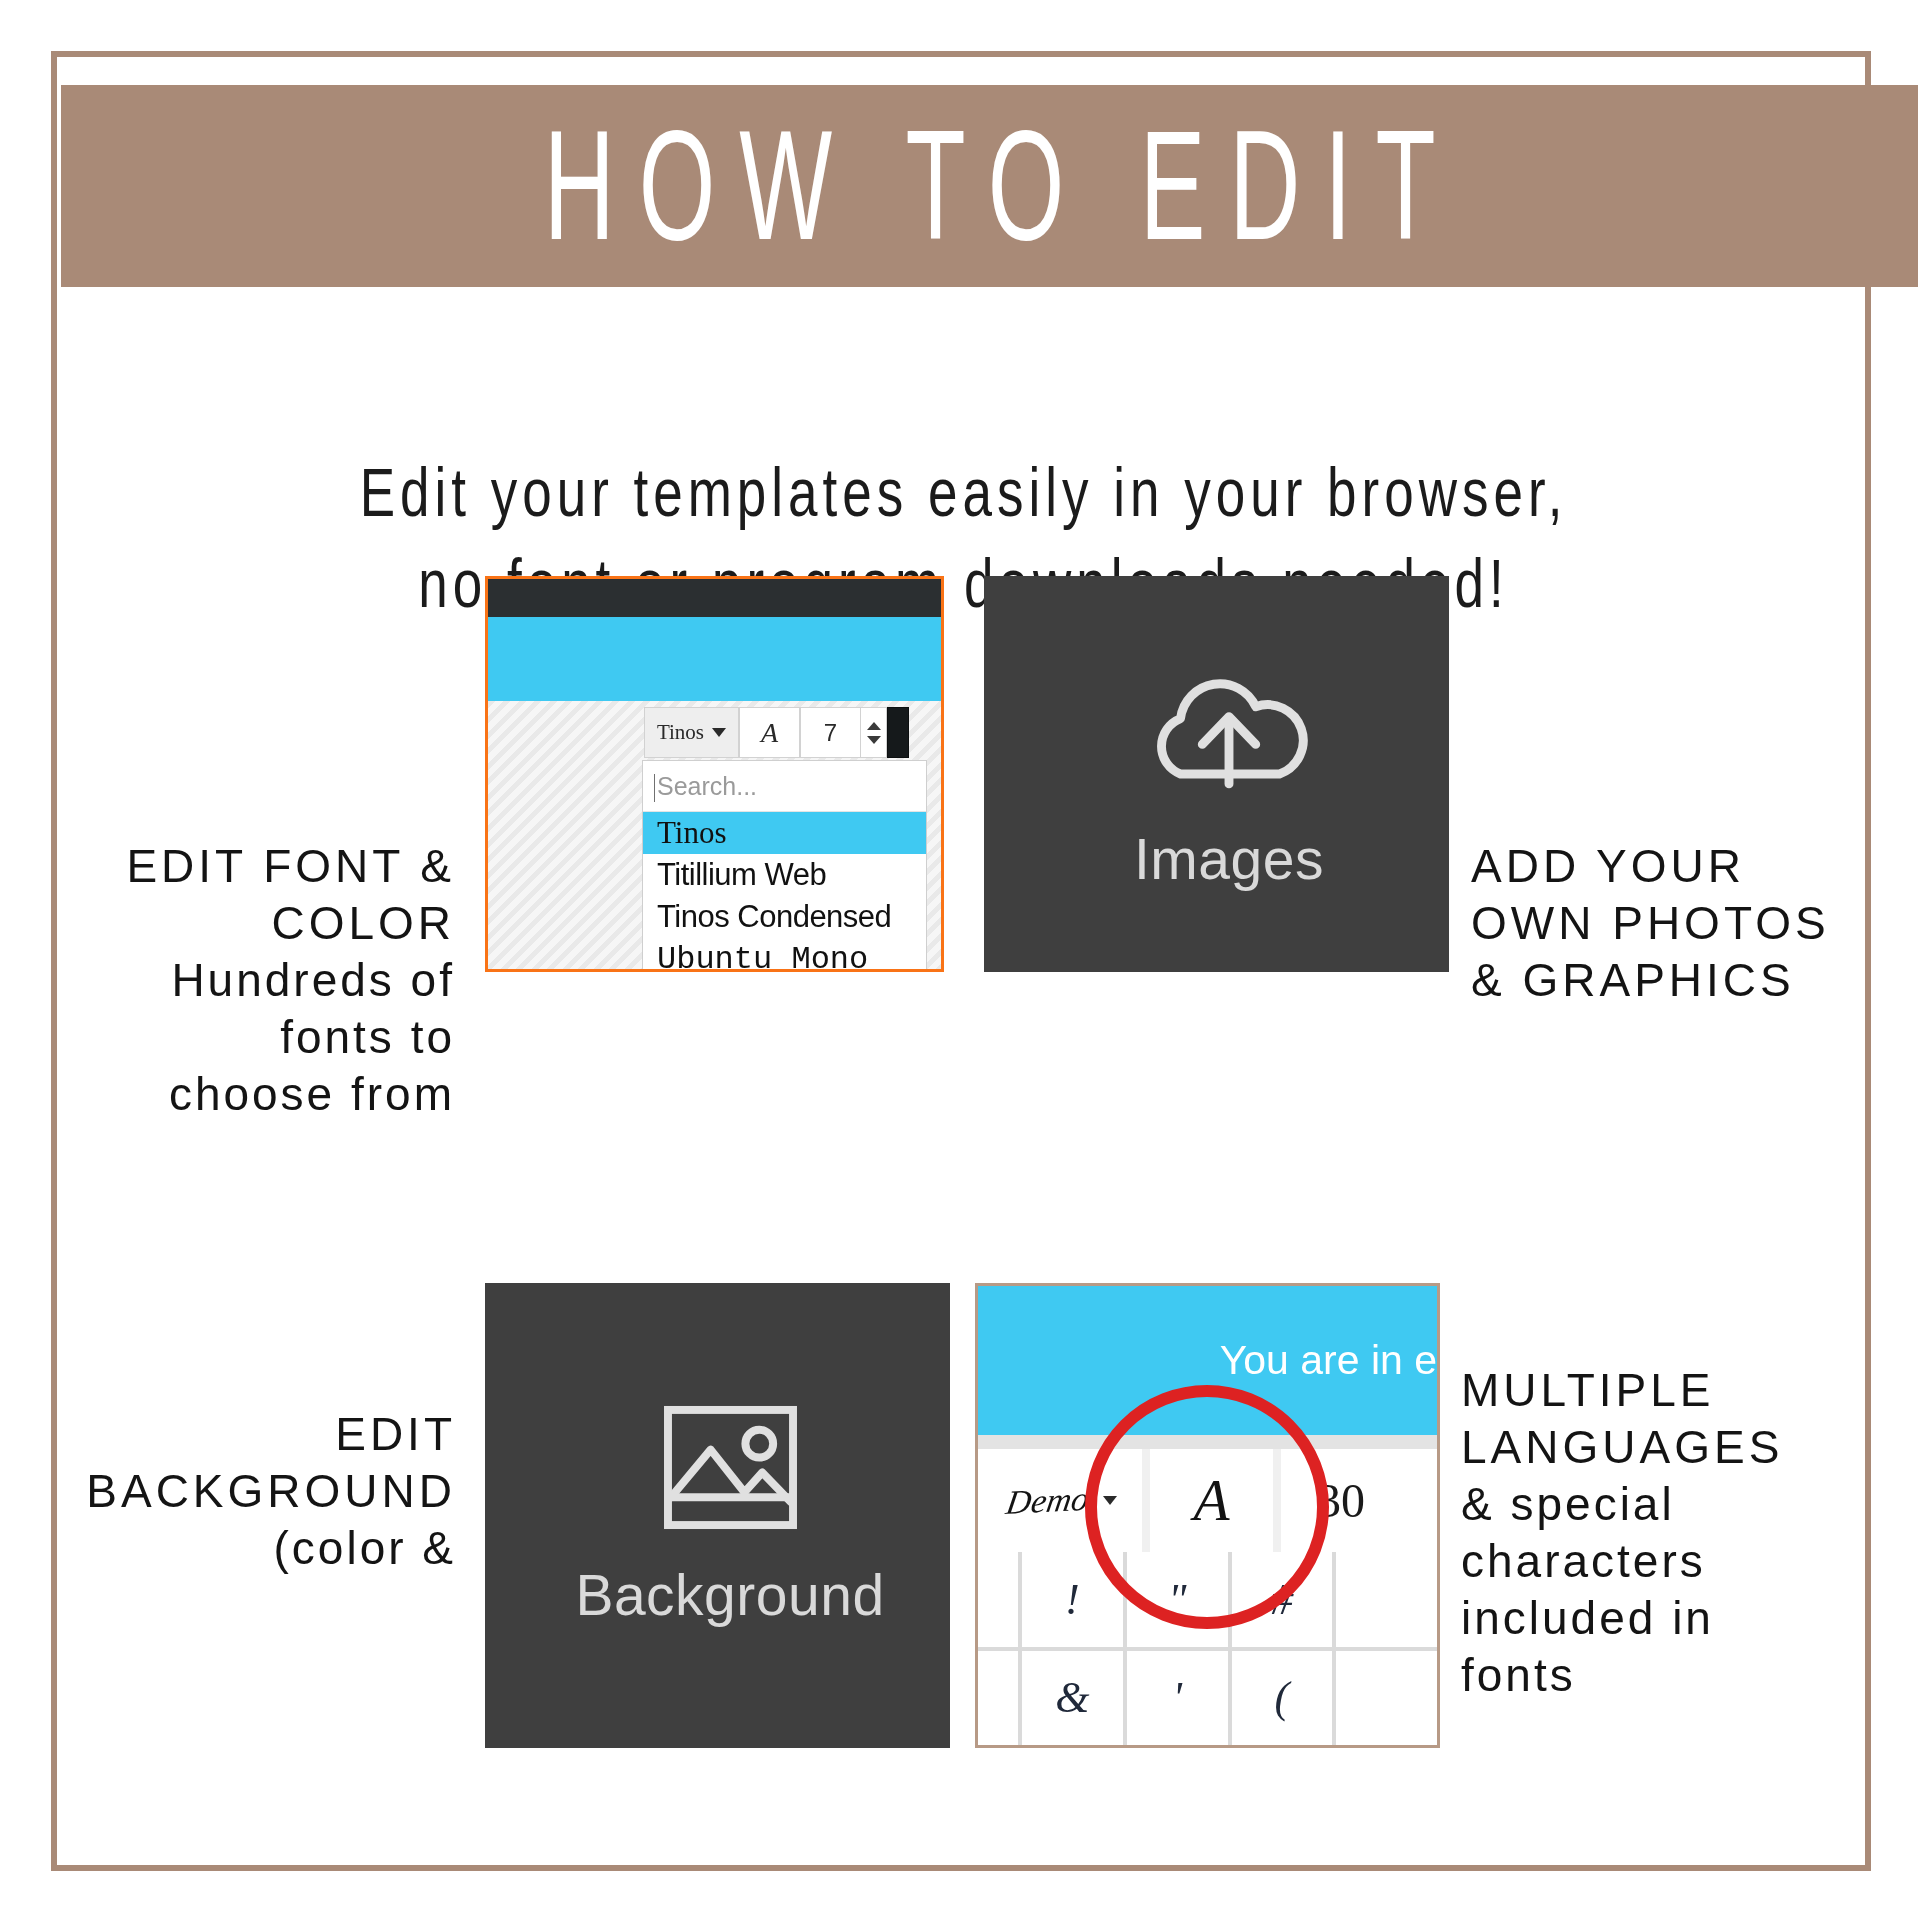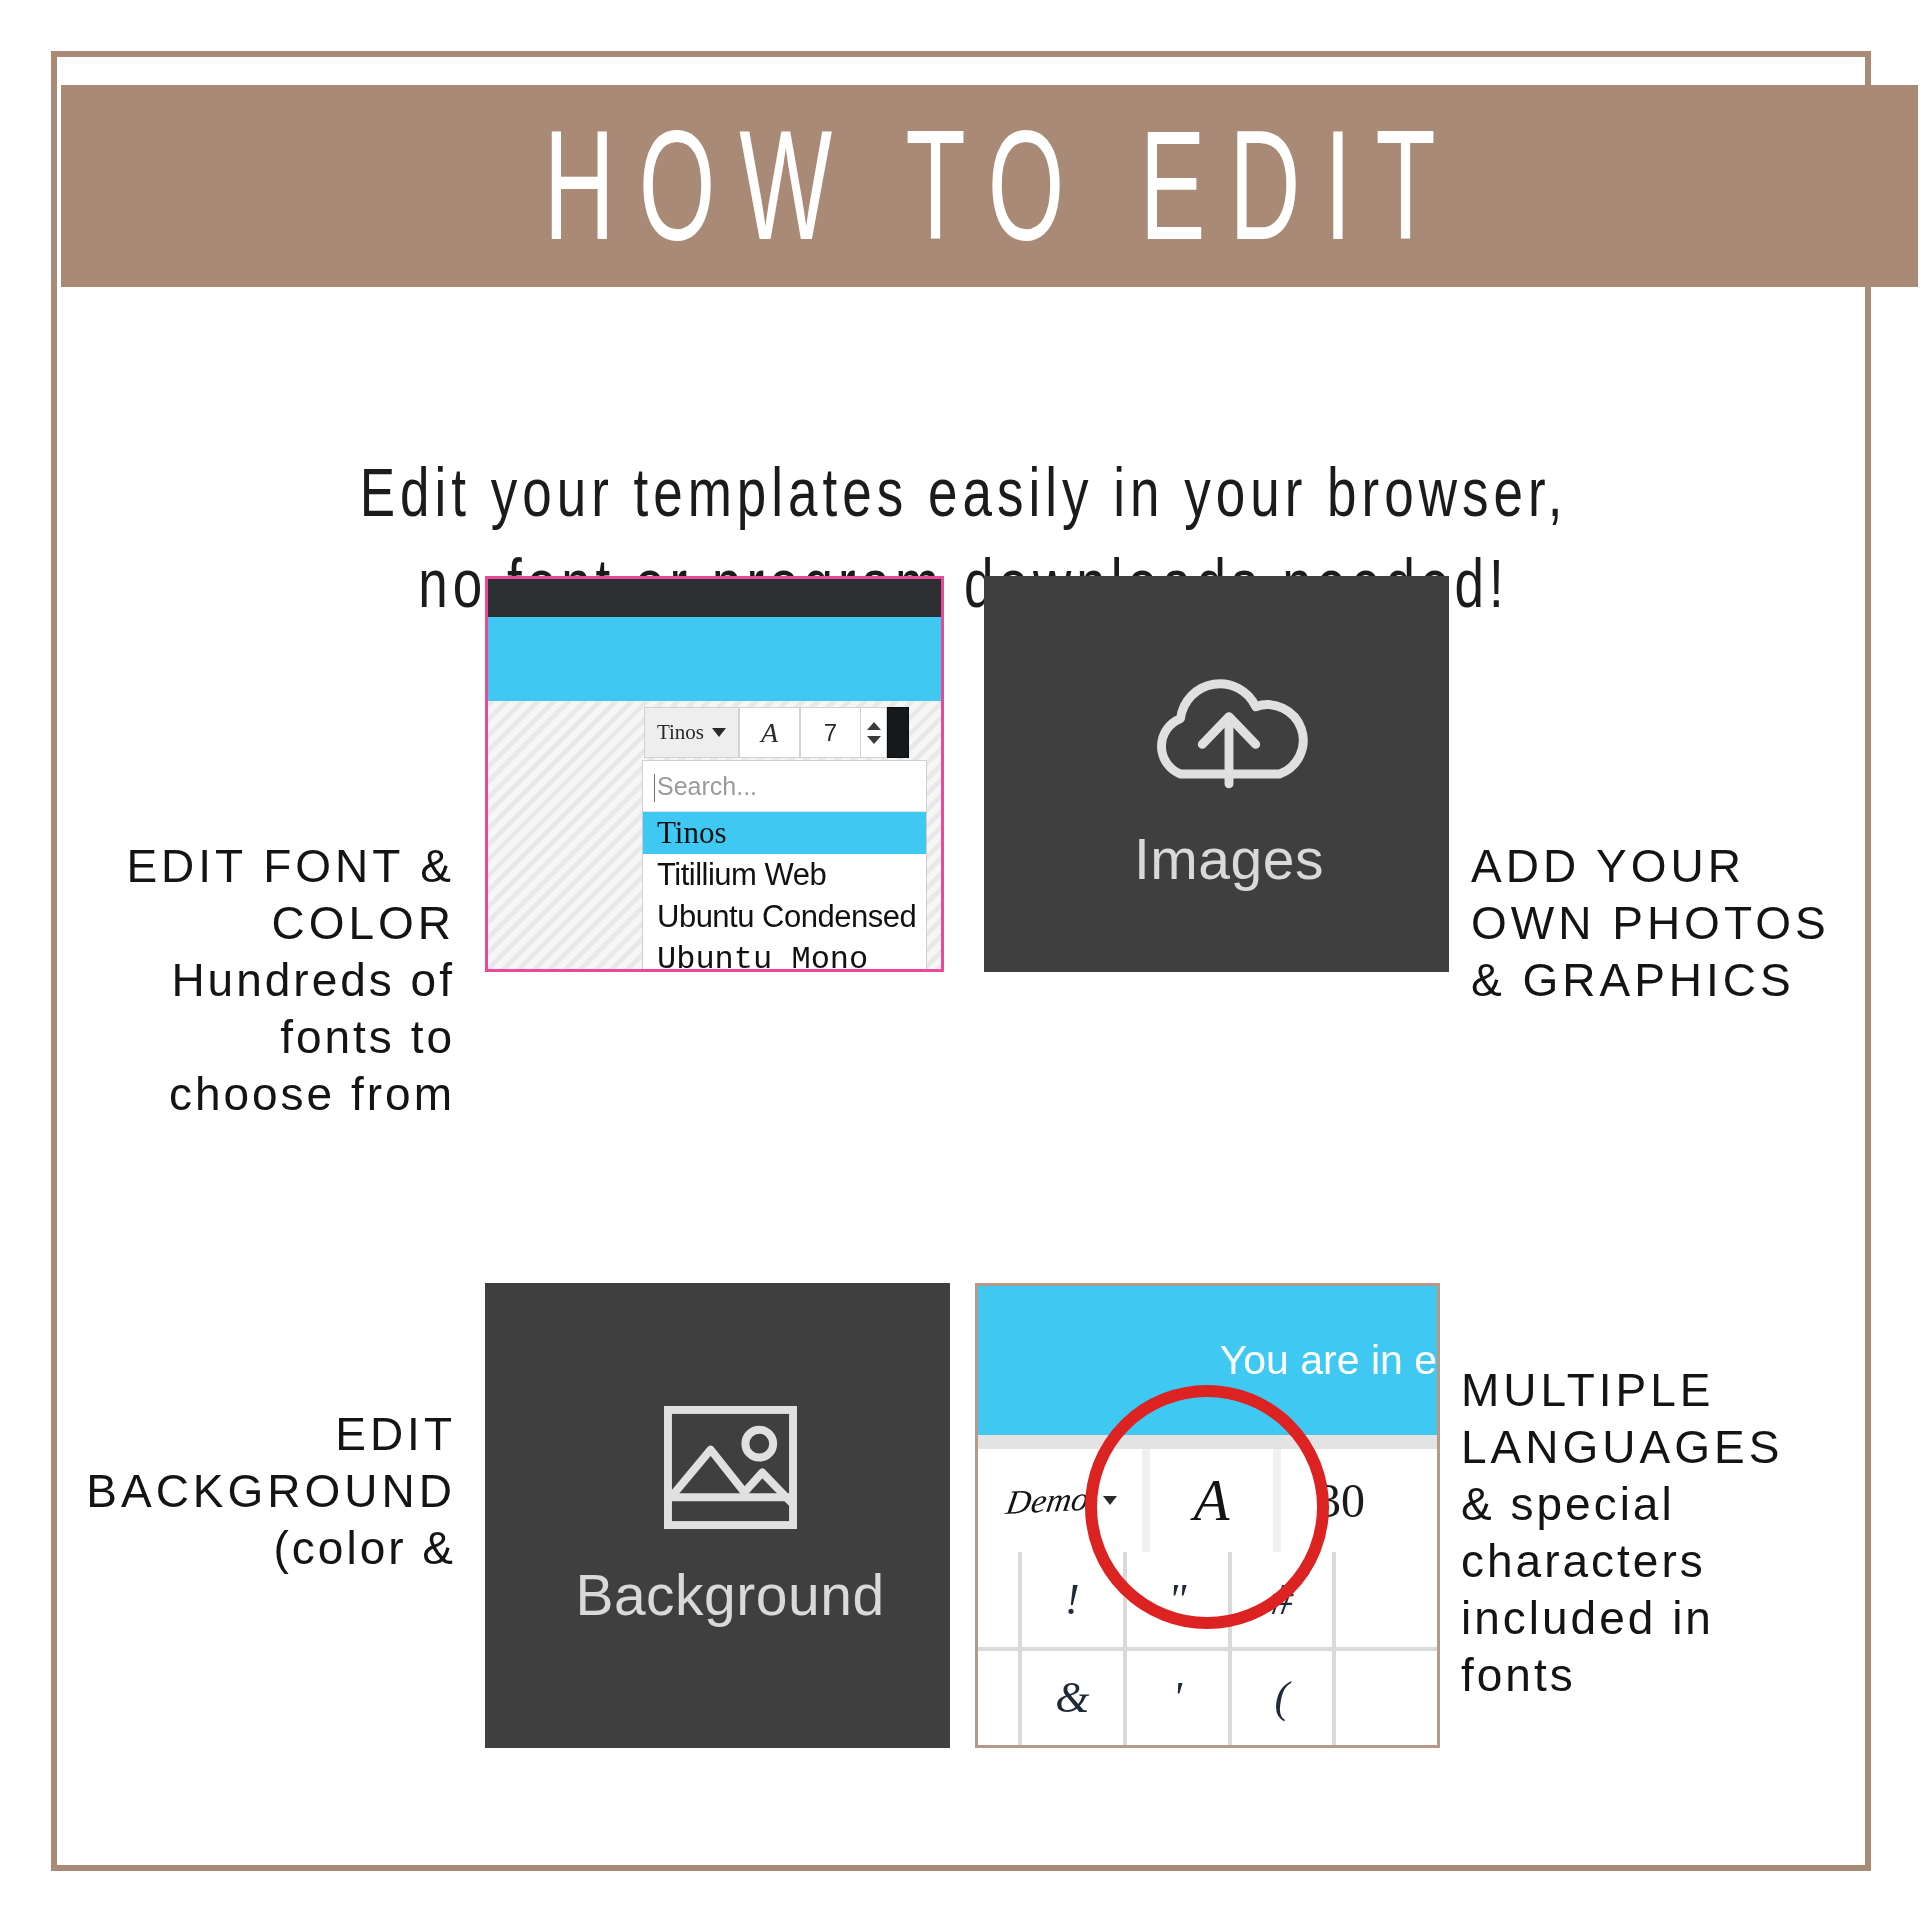--- a/index.html
+++ b/index.html
@@ -98,21 +98,21 @@
   #caption-edit-bg    { left: 40px;  top: 1406px; width: 416px; text-align: right; }
   #caption-languages  { left: 1461px; top: 1362px; width: 426px; text-align: left; }
 
   
   .panel-fontpicker {
     position: absolute;
     left: 485px;
     top: 576px;
     width: 459px;
     height: 396px;
-    border: 3px solid #ec4899;
+    border: 3px solid #f97316;
     background: #ffffff;
     overflow: hidden;
   }
   .fp-topbar {
     position: absolute; left: 0; top: 0; width: 100%; height: 38px;
     background: #2b2f31;
   }
   .fp-cyan {
     position: absolute; left: 0; top: 38px; width: 100%; height: 84px;
     background: #3fc9f2;
@@ -324,21 +324,21 @@
         <i class="down"></i>
       </div>
       <div class="fp-swatch"></div>
     </div>
 
     <div class="fp-dropdown">
       <div class="fp-search">Search...</div>
       <ul class="fp-list">
         <li class="sel">Tinos</li>
         <li class="sans-c">Titillium Web</li>
-        <li class="sans-c">Ubuntu Condensed</li>
+        <li class="sans-c">Tinos Condensed</li>
         <li class="mono">Ubuntu  Mono</li>
 
       </ul>
     </div>
   </div>
 
   <div class="tile-dark" id="tile-images">
     <span>
       <svg width="188" height="139" viewBox="0 0 190 140">
         <path d="M46 118 A30 30 0 0 1 46 62 A40 40 0 0 1 122 50 A28 28 0 0 1 146 118 Z" fill="none" stroke="#e0e0e0" stroke-width="9" stroke-linejoin="round"></path>

